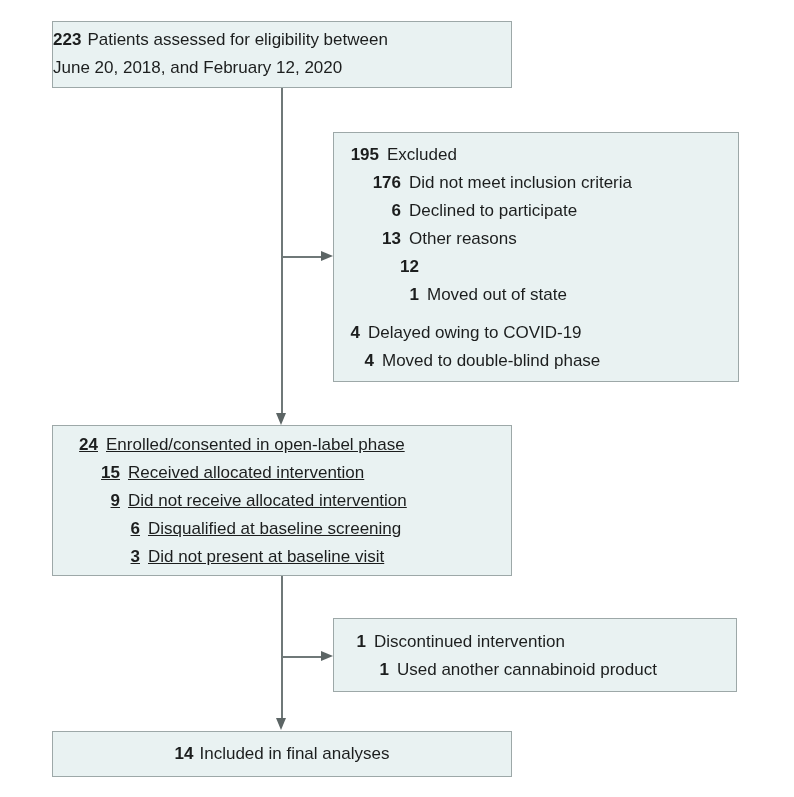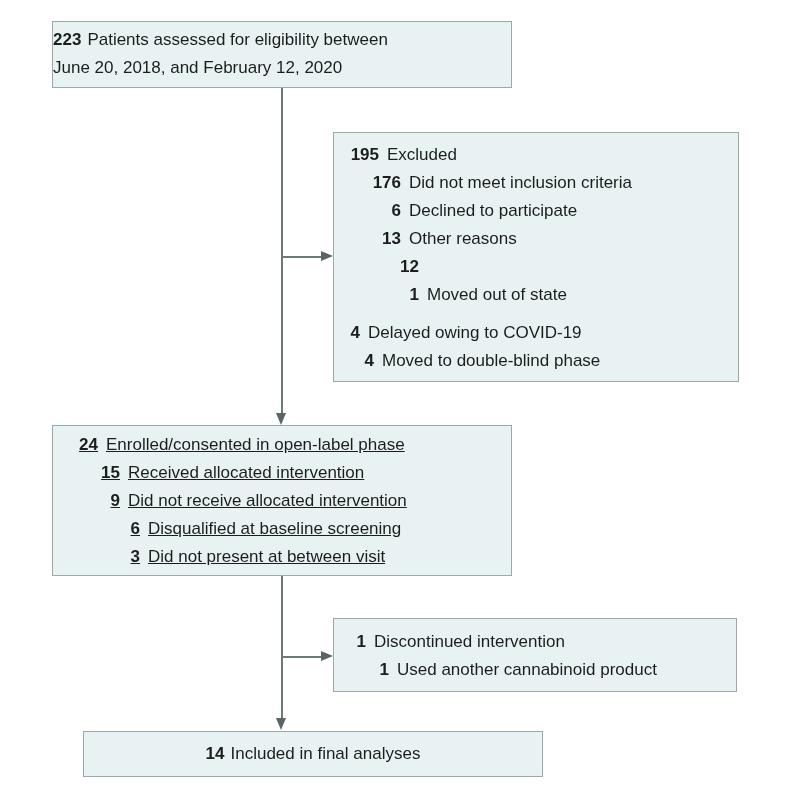--- a/index.html
+++ b/index.html
@@ -38,21 +38,21 @@
     white-space:nowrap;
   }
   .line .txt{flex:0 1 auto;white-space:nowrap;}
 
   
   .box-assessed{left:52px;top:21px;width:460px;height:67px;padding-top:4px;}
   .box-assessed .num{margin-right:6px;}
   .box-excluded{left:333px;top:132px;width:406px;height:250px;padding:8px 24px 8px 16px;}
   .box-enrolled{left:52px;top:425px;width:460px;height:151px;padding:5px 12px 5px 24px;text-decoration:underline;}
   .box-discontinued{left:333px;top:618px;width:404px;height:74px;padding:9px 12px 9px 16px;}
-  .box-final{left:52px;top:731px;width:460px;height:46px;text-align:center;padding-top:8px;margin-left:31px;}
+  .box-final{left:52px;top:731px;width:460px;height:46px;text-align:center;padding-top:8px;}
   .box-final .num{margin-right:6px;}
 
   
   .box-excluded .g1 .i0 .num{width:29px;}
   .box-excluded .g1 .i1 .num{width:51px;}
   .box-excluded .g1 .i2 .num{width:69px;}
   .box-excluded .g2 .i0 .num{width:10px;}
   .box-excluded .g2 .i1 .num{width:24px;}
   .box-excluded .g2{margin-top:10px;}
   .box-enrolled .i0 .num{width:21px;}
@@ -156,21 +156,21 @@
         <div class="line i1">
           <span class="num">9</span>
           <span class="txt">Did not receive allocated intervention</span>
         </div>
         <div class="line i2">
           <span class="num">6</span>
           <span class="txt">Disqualified at baseline screening</span>
         </div>
         <div class="line i2">
           <span class="num">3</span>
-          <span class="txt">Did not present at between visit</span>
+          <span class="txt">Did not present at baseline visit</span>
         </div>
       </div>
     </div>
 
   <div class="box box-discontinued">
       <div class="group g1">
         <div class="line i0">
           <span class="num">1</span>
           <span class="txt">Discontinued intervention</span>
         </div>

